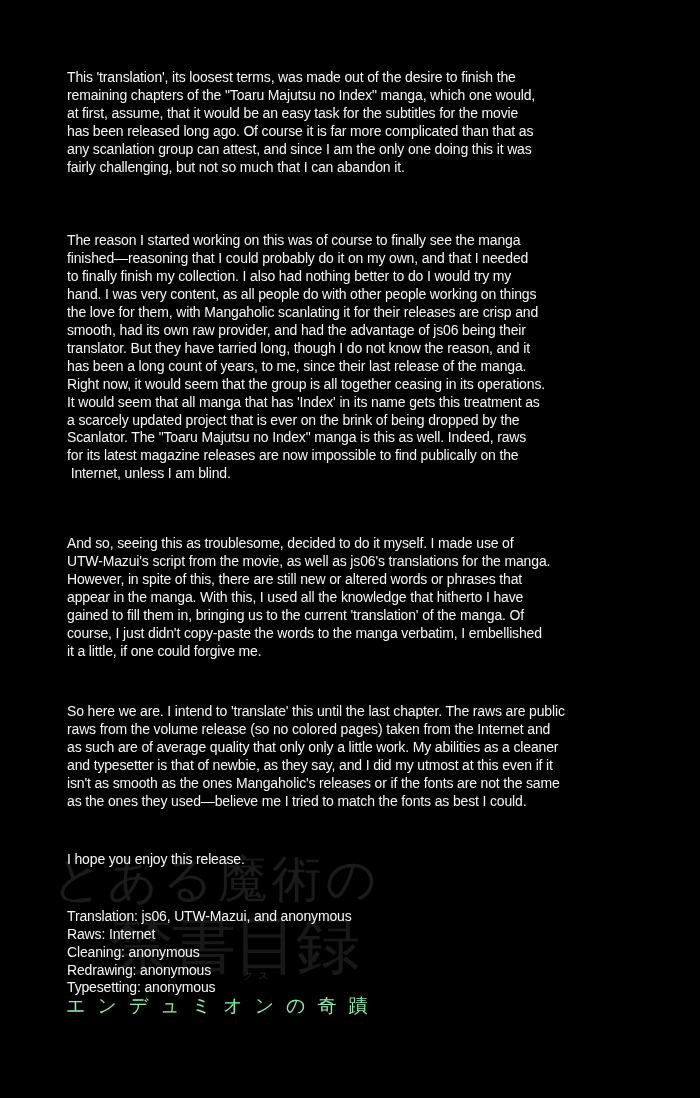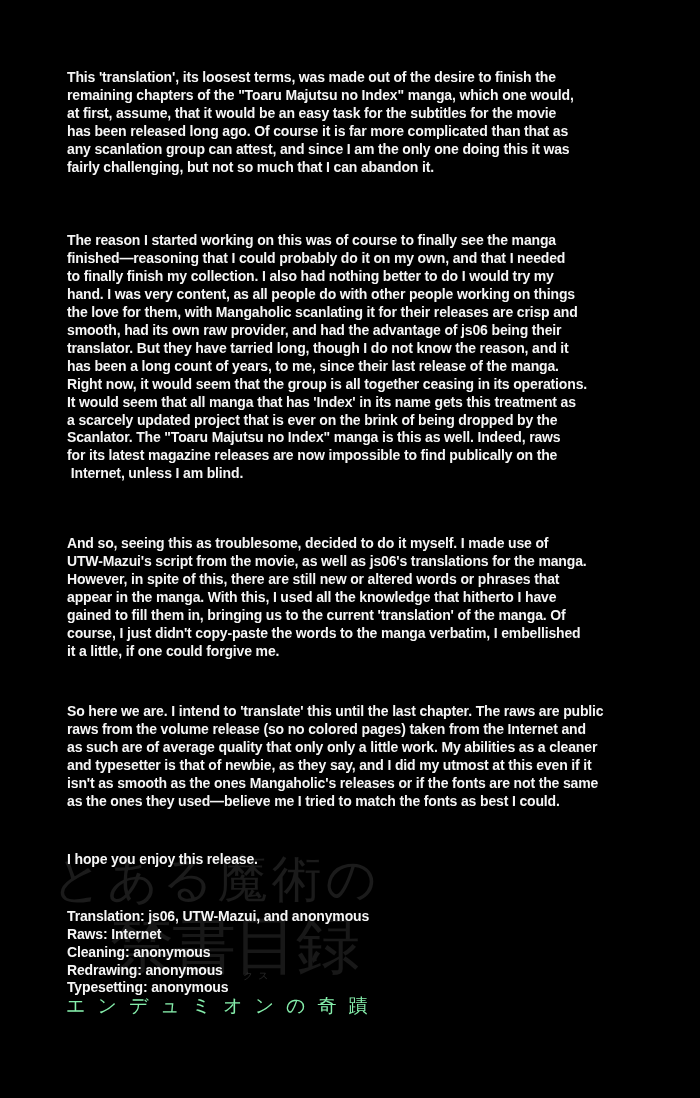--- a/index.html
+++ b/index.html
@@ -21,21 +21,21 @@
   .wm-sub  { left: 66px;  top: 993px; font-size: 19px; letter-spacing: 12px; color: #86efac; }
 
   
   .text-block {
     position: absolute;
     left: 67px;
     top: 0;
     right: 20px;
     z-index: 1;
     color: #f6f6f6;
-    font-weight: 700;
+    font-weight: 400;
     font-size: 14px;
     line-height: 17.9px;
     letter-spacing: -0.15px;
   }
   .para .line, .credits .line { white-space: pre; }
   .paragraphs .para:nth-child(1) { margin-top: 69px; }
   .paragraphs .para:nth-child(2) { margin-top: 56px; }
   .paragraphs .para:nth-child(3) { margin-top: 52px; }
   .paragraphs .para:nth-child(4) { margin-top: 43px; }
   .closing { margin-top: 40px; white-space: pre; }

